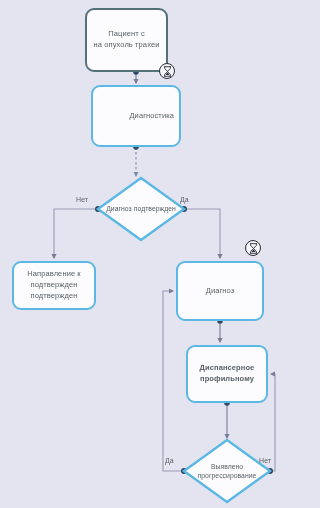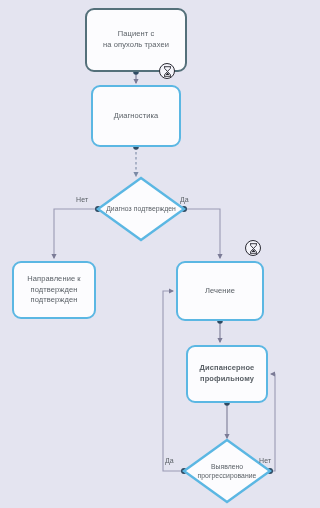--- a/index.html
+++ b/index.html
@@ -135,49 +135,49 @@
     <g>
       <path d="M 270 471 L 275 471 L 275 374 L 271 374" fill="none" stroke="#9a9ab4" stroke-width="1.1" marker-end="url(#arrowGrey)"></path>
       <circle cx="270" cy="471" r="3" fill="#2f4b63"></circle>
     </g>
 
     <polygon points="141,178 184,209 141,240 98,209" fill="#fcfcfe" stroke="#5bb7e3" stroke-width="2.4"></polygon>
 
     <polygon points="227,440 270,471 227,502 184,471" fill="#fcfcfe" stroke="#5bb7e3" stroke-width="2.4"></polygon>
   </svg>
 
-  <div class="node start" style="left:85px; top:8px; width:102px; height:64px;">
+  <div class="node start" style="left:85px; top:8px; width:83px; height:64px;">
     <div>
       <span class="label">Пациент с</span>
       <span class="label">на опухоль трахеи</span>
     </div>
   </div>
 
   <div class="clock-badge" style="left:159px; top:63px;">
     <svg width="9" height="11" viewBox="0 0 9 11" xmlns="http://www.w3.org/2000/svg">
       <path d="M1 0.7 H8 M1 10.3 H8 M1.6 0.7 L1.6 2.4 L4.5 5.5 L1.6 8.6 L1.6 10.3
                M7.4 0.7 L7.4 2.4 L4.5 5.5 L7.4 8.6 L7.4 10.3" fill="none" stroke="#2b2b33" stroke-width="0.9" stroke-linejoin="round"></path>
       <path d="M2.4 8.9 L6.6 8.9 L4.5 6.4 Z" fill="#2b2b33"></path>
     </svg>
   </div>
 
-  <div class="node" style="left:91px; top:85px; width:90px; height:62px;">
+  <div class="node" style="left:91px; top:85px; width:90px; height:62px;justify-content:flex-end;">
     <span class="label">Диагностика</span>
   </div>
 
-  <div class="node" style="left:12px; top:261px; width:84px; height:58px;">
+  <div class="node" style="left:12px; top:261px; width:84px; height:49px;">
     <div>
       <span class="label">Направление к</span>
       <span class="label">подтвержден</span>
       <span class="label">подтвержден</span>
     </div>
   </div>
 
   <div class="node" style="left:176px; top:261px; width:88px; height:60px;">
-    <span class="label">Лечение</span>
+    <span class="label">Диагноз</span>
   </div>
 
   <div class="clock-badge" style="left:245px; top:240px;">
     <svg width="9" height="11" viewBox="0 0 9 11" xmlns="http://www.w3.org/2000/svg">
       <path d="M1 0.7 H8 M1 10.3 H8 M1.6 0.7 L1.6 2.4 L4.5 5.5 L1.6 8.6 L1.6 10.3
                M7.4 0.7 L7.4 2.4 L4.5 5.5 L7.4 8.6 L7.4 10.3" fill="none" stroke="#2b2b33" stroke-width="0.9" stroke-linejoin="round"></path>
       <path d="M2.4 8.9 L6.6 8.9 L4.5 6.4 Z" fill="#2b2b33"></path>
     </svg>
   </div>
 

